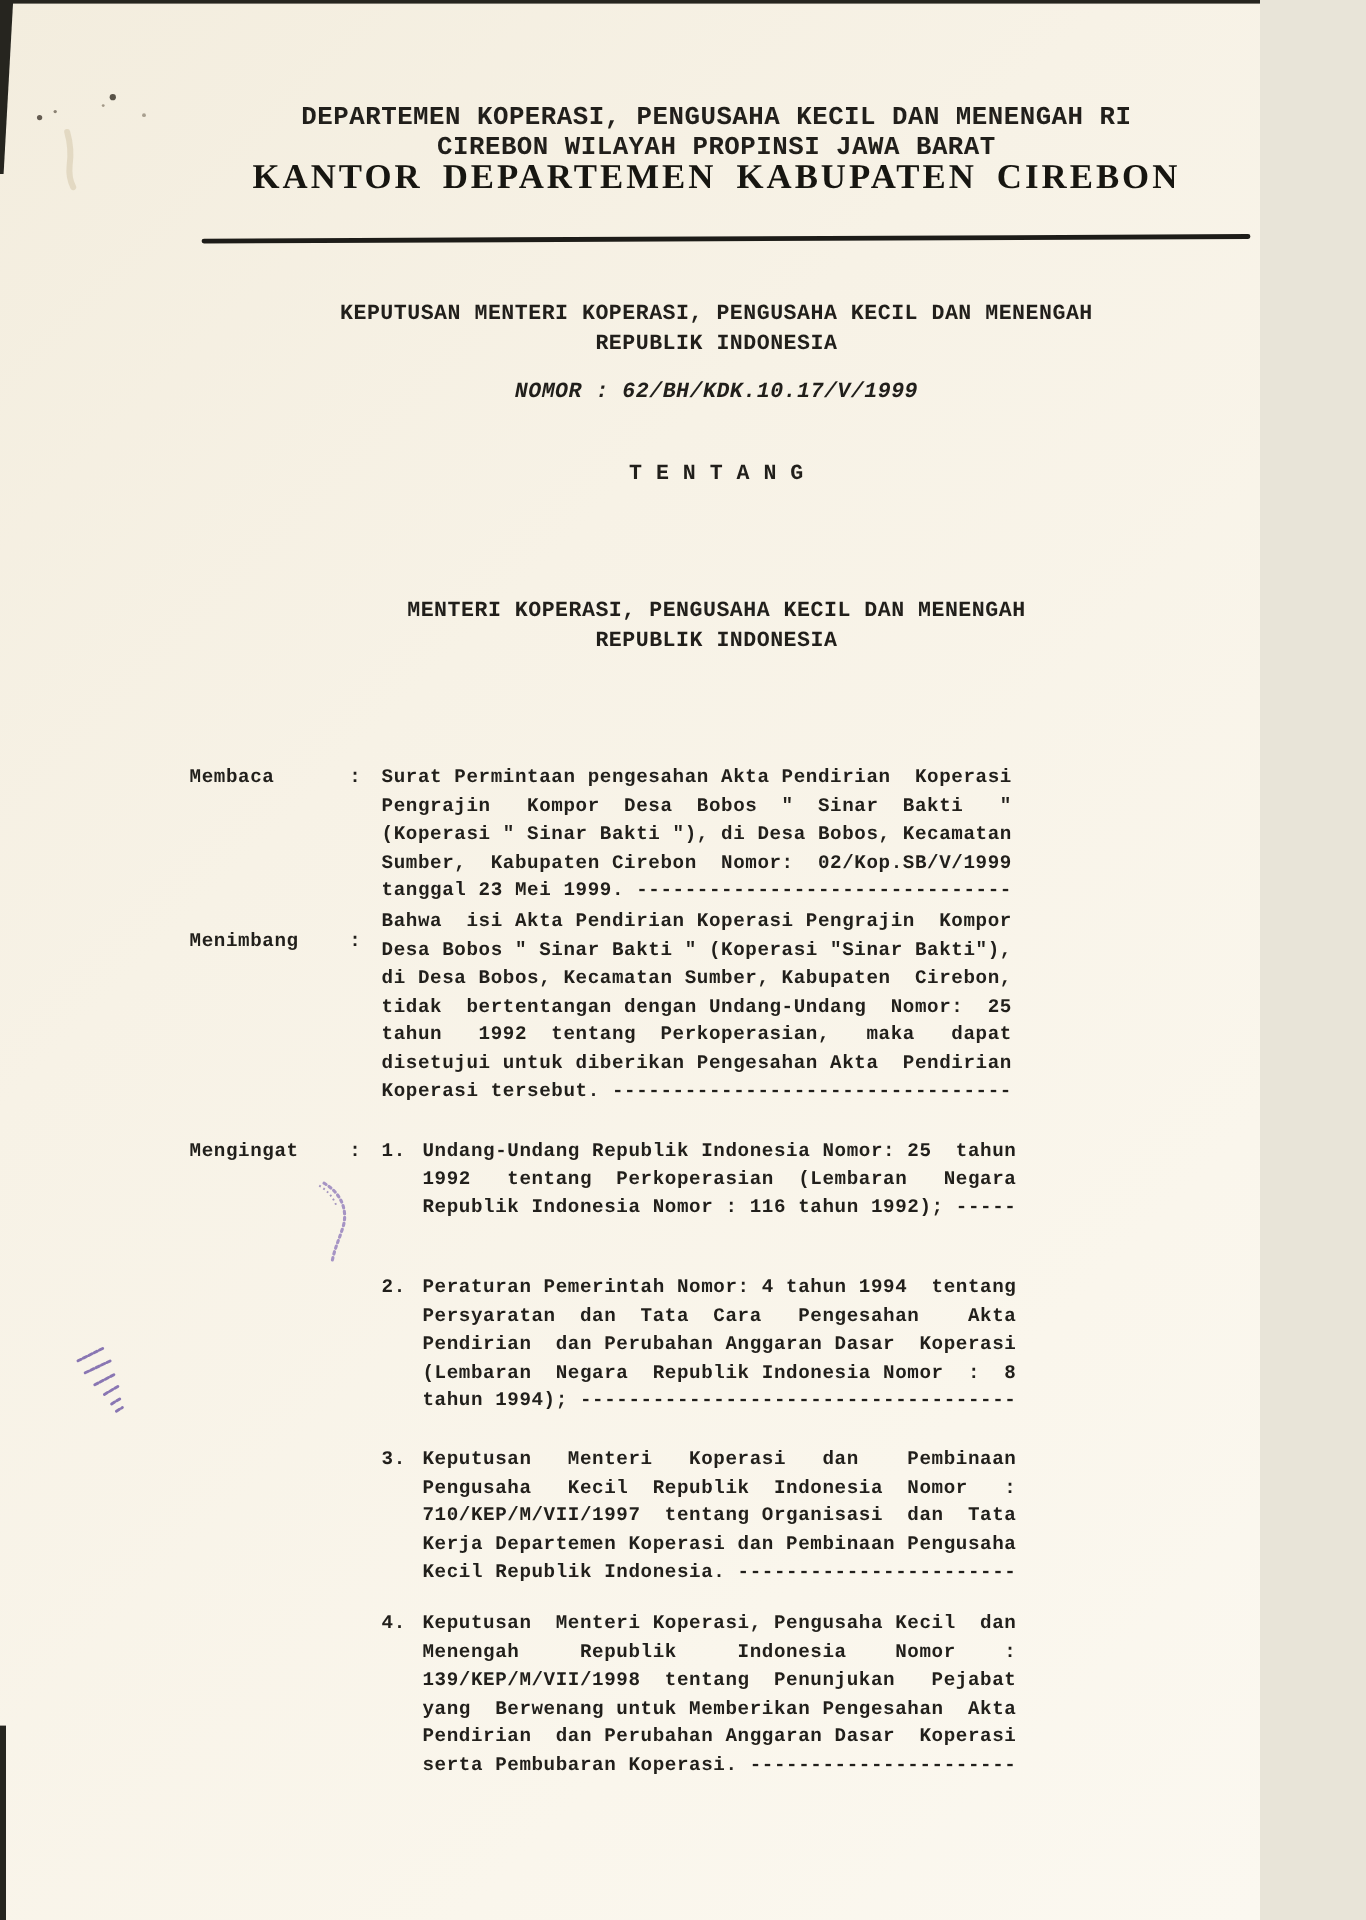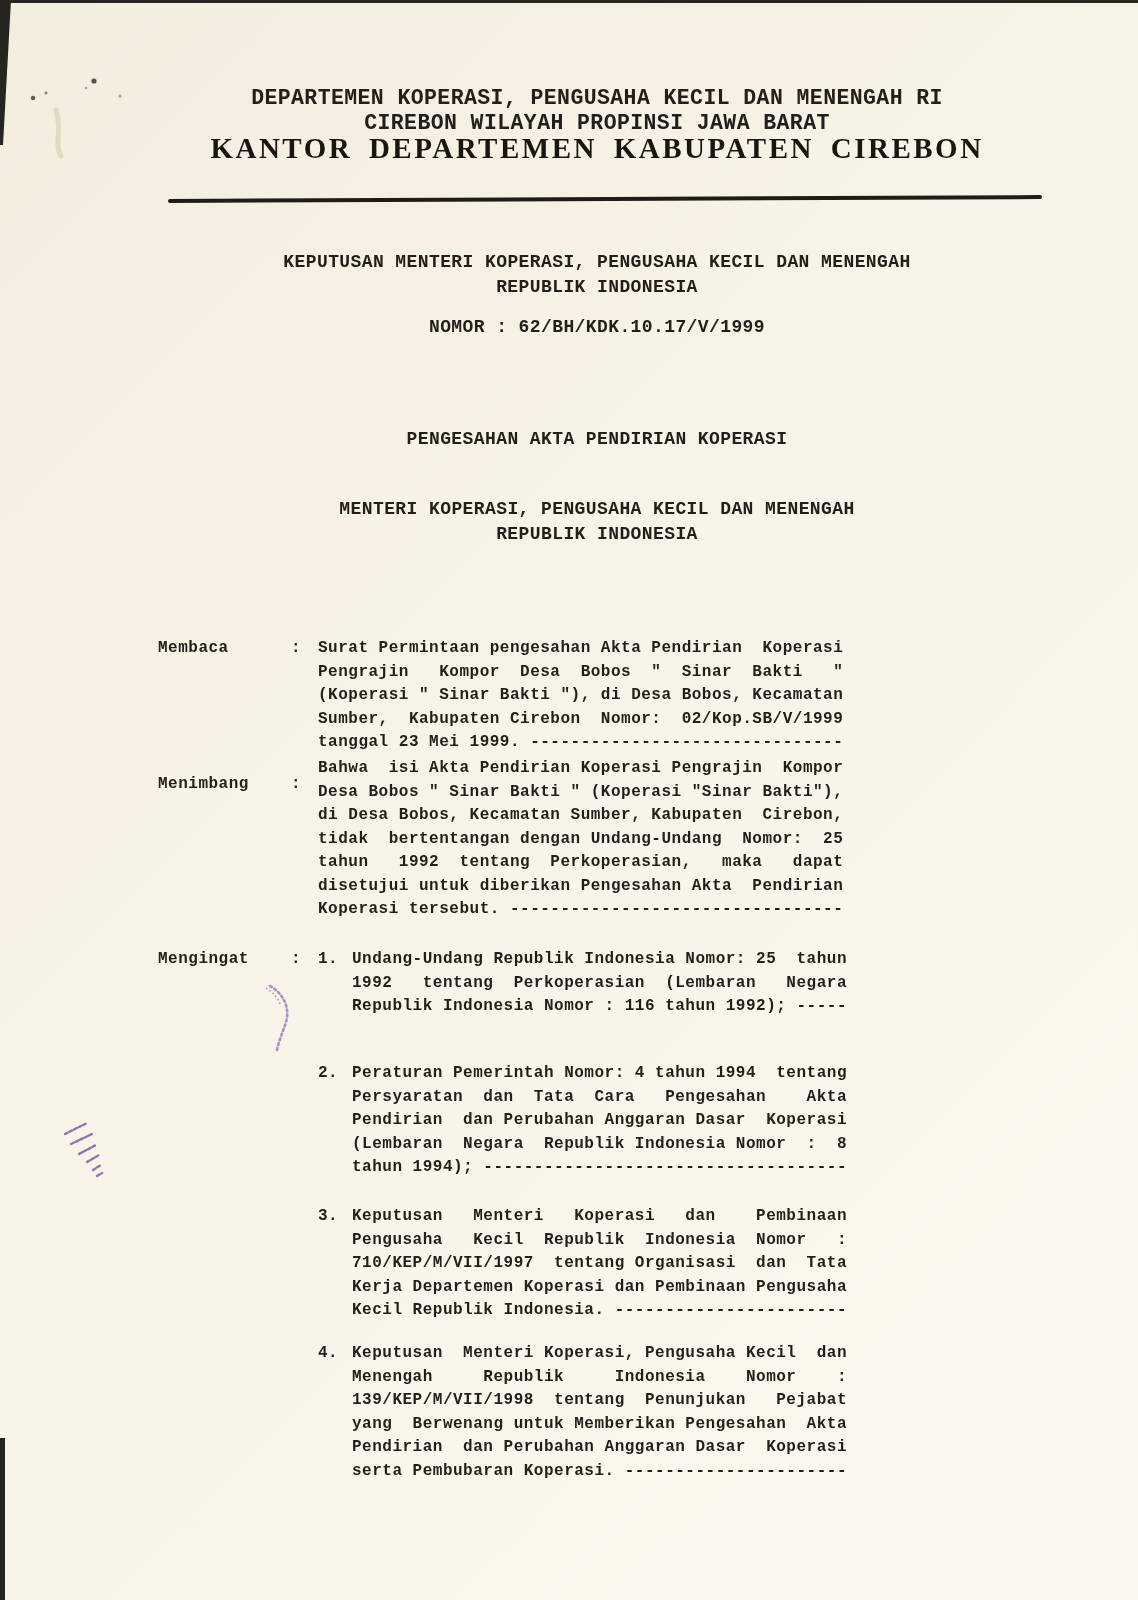--- a/index.html
+++ b/index.html
@@ -1,17 +1,17 @@
 <!DOCTYPE html>
 <html><head>
 <meta charset="utf-8">
 <style>
   html,body{margin:0;padding:0;background:#e8e4d8;}
   .paper{
-    position:relative;width:1138px;height:1600px;overflow:hidden;
+    position:relative;width:1050px;height:1600px;overflow:hidden;
     background:linear-gradient(135deg,#f3edde 0%,#f7f2e6 35%,#faf6ec 75%,#fbf8f0 100%);
   }
   .mono{font-family:"Liberation Mono","DejaVu Sans Mono",monospace;font-weight:700;color:#211f1b;}
   .pre{white-space:pre;}
   .centerband{position:absolute;left:152px;width:890px;text-align:center;}
   .hdr-small{font-size:21.5px;letter-spacing:0.4px;line-height:25px;}
   .hdr-office{
     position:absolute;left:152px;width:890px;text-align:center;
     font-family:"Liberation Serif","DejaVu Serif",serif;font-weight:700;
     font-size:29px;letter-spacing:2.5px;word-spacing:7px;color:#171611;
@@ -57,22 +57,22 @@
     <path d="M10,26 l22,-11 M16,36 l21,-10 M24,46 l17,-9 M32,54 l12,-7 M38,62 l8,-5 M42,68 l5,-3" stroke="#6d56a5" stroke-width="2.4" fill="none" opacity="0.8" stroke-dasharray="3,2" stroke-linecap="round"></path>
   </svg>
 
   <div class="centerband mono hdr-small" style="top:86px;">DEPARTEMEN KOPERASI, PENGUSAHA KECIL DAN MENENGAH RI</div>
   <div class="centerband mono hdr-small" style="top:111px;">CIREBON WILAYAH PROPINSI JAWA BARAT</div>
   <div class="hdr-office" style="top:132px;">KANTOR DEPARTEMEN KABUPATEN CIREBON</div>
   <div class="rule"></div>
 
   <div class="centerband mono t22 pre" style="top:250px;">KEPUTUSAN MENTERI KOPERASI, PENGUSAHA KECIL DAN MENENGAH
 REPUBLIK INDONESIA</div>
-  <div class="centerband mono t22" style="top:315px;">NOMOR :  62/BH/KDK.10.17/V/1999</div>
-  <div class="centerband mono t22" style="top:427px;">PENGESAHAN AKTA PENDIRIAN KOPERASI</div>
+  <div class="centerband mono t22" style="top:315px;font-style:italic;">NOMOR :  62/BH/KDK.10.17/V/1999</div>
+  <div class="centerband mono t22" style="top:383px;">T E N T A N G</div>
   <div class="centerband mono t22 pre" style="top:497px;">MENTERI KOPERASI, PENGUSAHA KECIL DAN MENENGAH
 REPUBLIK INDONESIA</div>
 
   <div>
     <div class="label mono body-line" style="top:637px;">Membaca</div>
     <div class="colon mono body-line" style="top:637px;">:</div>
     <div class="ptext mono body-line pre" style="top:637px;">Surat Permintaan pengesahan Akta Pendirian  Koperasi
 Pengrajin   Kompor  Desa  Bobos  "  Sinar  Bakti   "
 (Koperasi " Sinar Bakti "), di Desa Bobos, Kecamatan
 Sumber,  Kabupaten Cirebon  Nomor:  02/Kop.SB/V/1999

